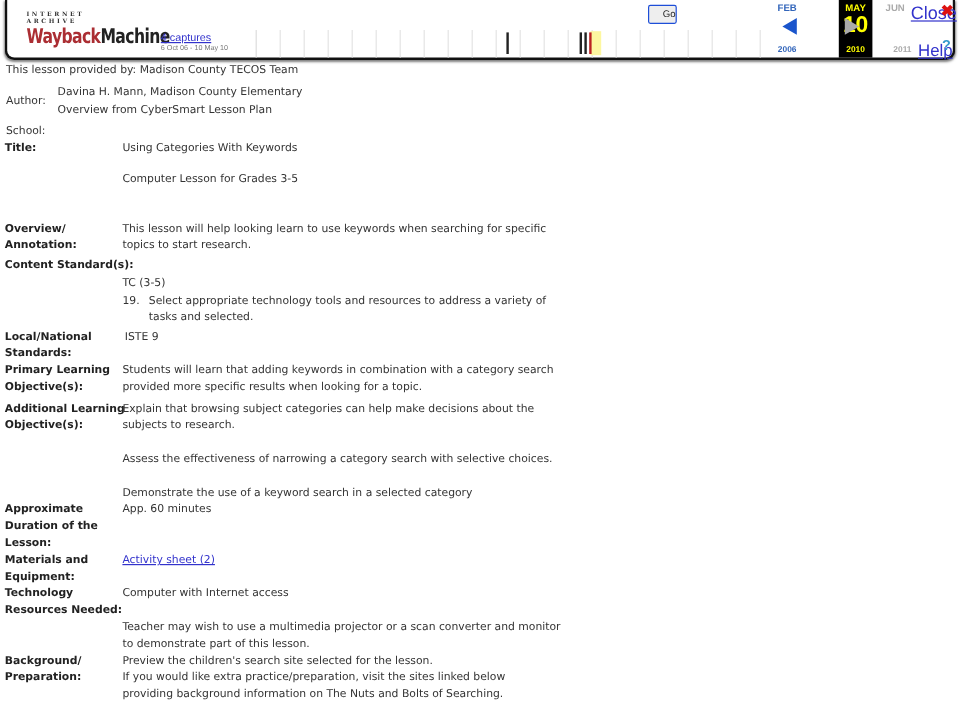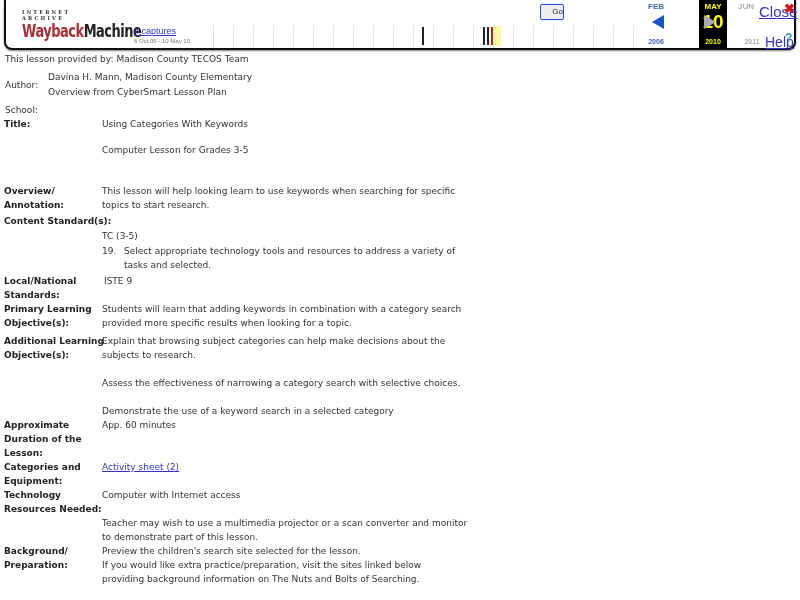--- a/index.html
+++ b/index.html
@@ -156,21 +156,21 @@
   <div class="t" style="left:102px;top:334px">Explain that browsing subject categories can help make decisions about the</div>
   <div class="t" style="left:102px;top:348px">subjects to research.</div>
   <div class="t" style="left:102px;top:376px">Assess the effectiveness of narrowing a category search with selective choices.</div>
   <div class="t" style="left:102px;top:404px">Demonstrate the use of a keyword search in a selected category</div>
 
   <div class="t lbl" style="left:4px;top:418px">Approximate</div>
   <div class="t lbl" style="left:4px;top:432px">Duration of the</div>
   <div class="t lbl" style="left:4px;top:446px">Lesson:</div>
   <div class="t" style="left:102px;top:418px">App. 60 minutes</div>
 
-  <div class="t lbl" style="left:4px;top:460px">Categories and</div>
+  <div class="t lbl" style="left:4px;top:460px">Materials and</div>
   <div class="t lbl" style="left:4px;top:474px">Equipment:</div>
   <a class="t link" style="left:102px;top:460px">Activity sheet  (2)</a>
 
   <div class="t lbl" style="left:4px;top:488px">Technology</div>
   <div class="t lbl" style="left:4px;top:502px">Resources Needed:</div>
   <div class="t" style="left:102px;top:488px">Computer with Internet access</div>
   <div class="t" style="left:102px;top:516px">Teacher may wish to use a multimedia projector or a scan converter and monitor</div>
   <div class="t" style="left:102px;top:530px">to demonstrate part of this lesson.</div>
 
   <div class="t lbl" style="left:4px;top:544px">Background/</div>

